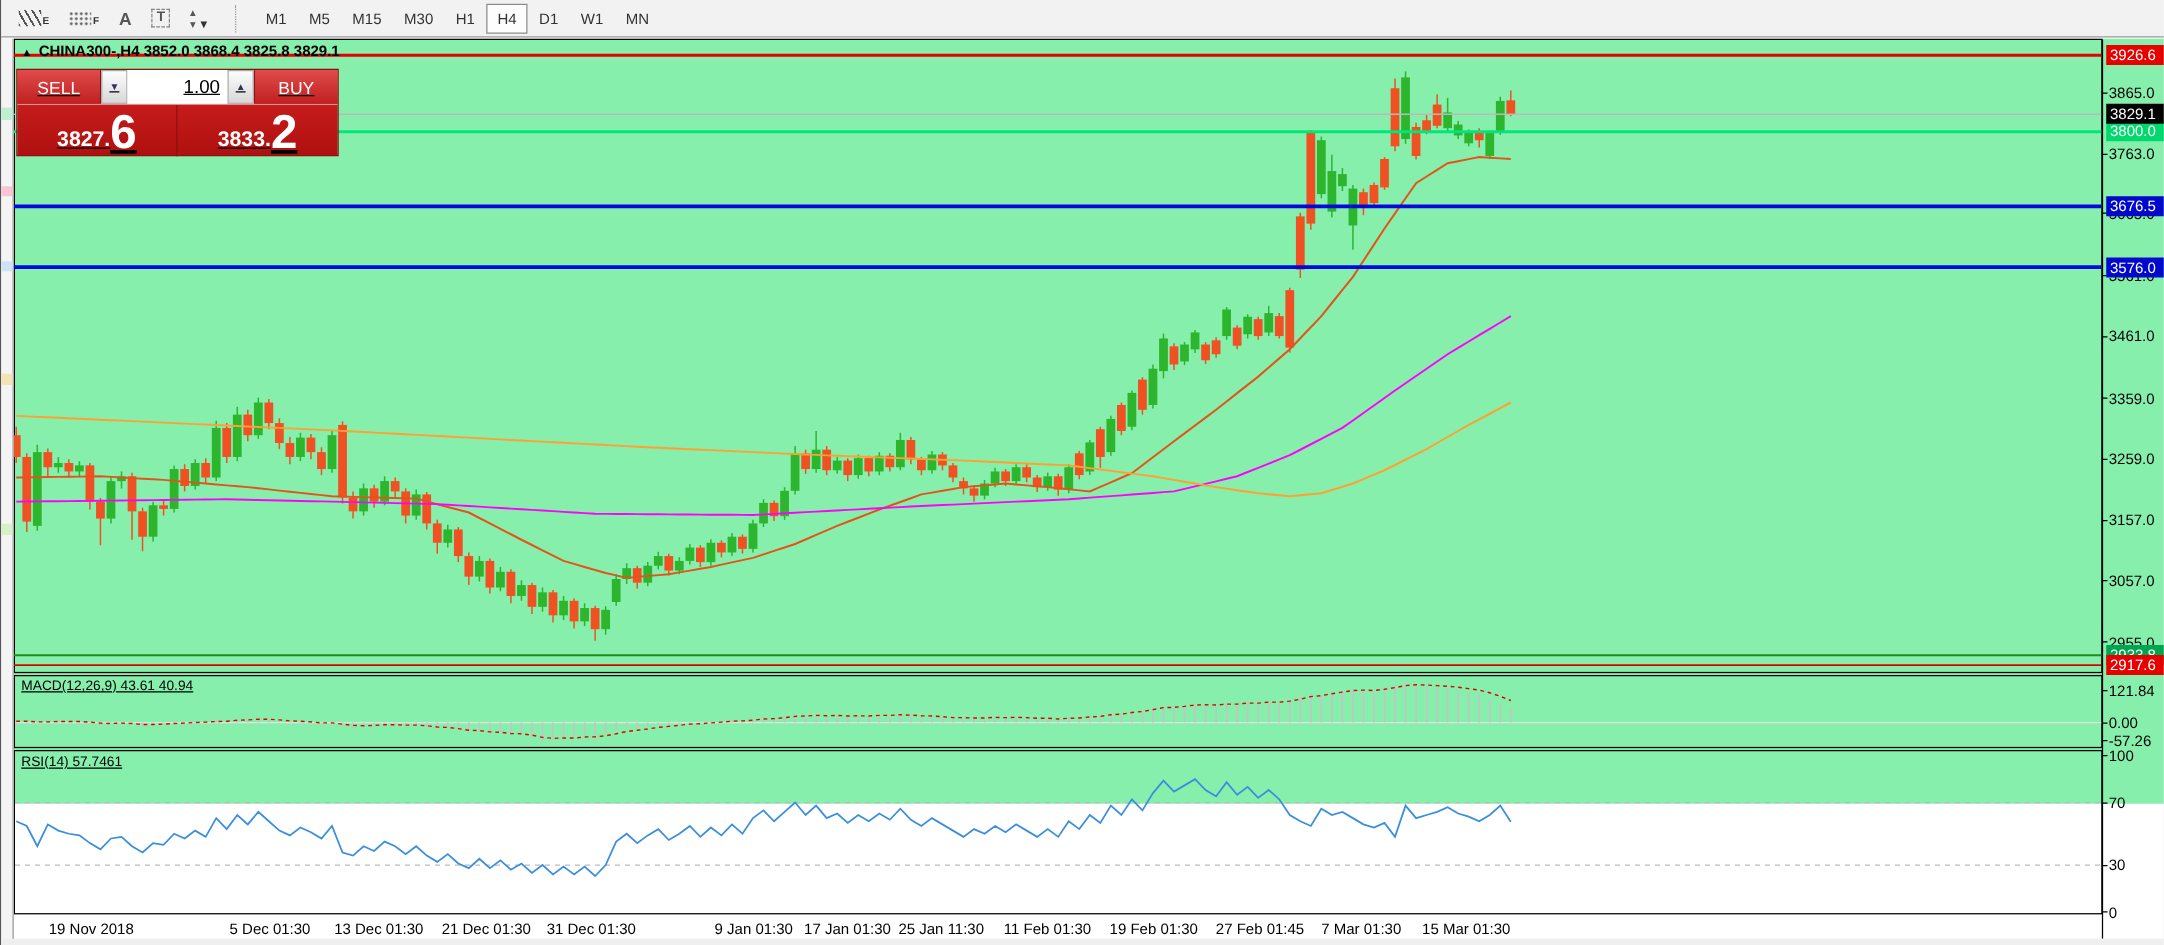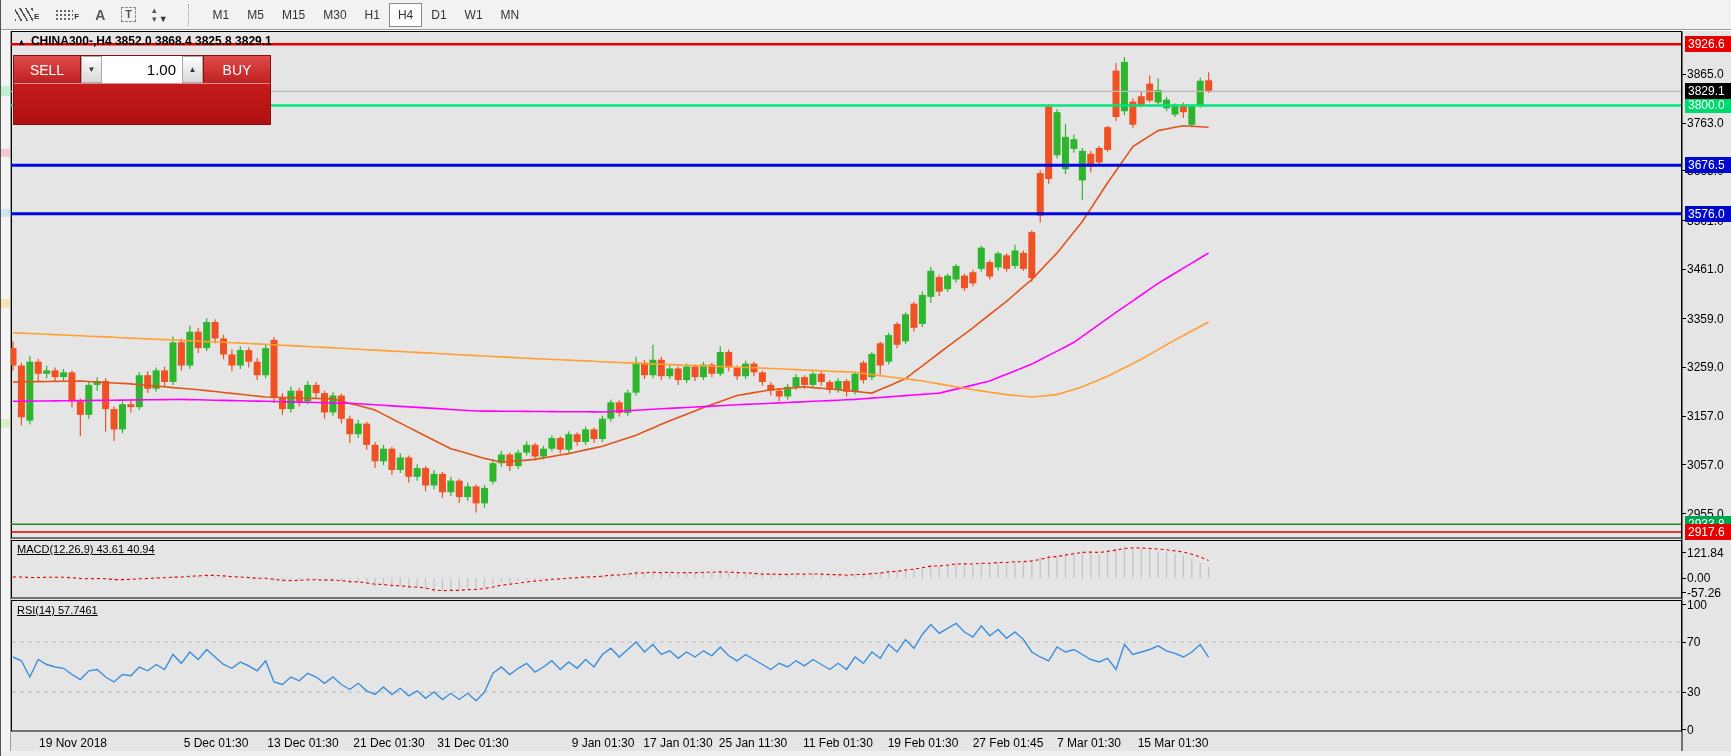--- a/index.html
+++ b/index.html
@@ -13,32 +13,32 @@
   .icon-fib{width:18px;height:12px;background-image:radial-gradient(#666 36%,transparent 42%);background-size:4px 4px;}
   .icon-sub{font-size:8px;color:#333;font-weight:bold;line-height:8px;}
   .icon-A{font-size:14px;font-weight:bold;color:#555;line-height:14px;}
   .icon-T{font-size:11px;font-weight:bold;color:#555;border:1px dashed #888;padding:0 3px;line-height:13px;}
   .icon-arrows{font-size:9px;color:#555;letter-spacing:-1px;line-height:9px;}
   .caret{font-size:9px;color:#333;margin-left:2px;}
   .tb-sep{width:5px;height:22px;border-left:1px dotted #999;margin:0 6px 0 10px;}
   .tf-btn{font-size:12px;color:#333;padding:4px 8px;border:1px solid transparent;cursor:pointer;}
   .tf-btn.active{background:#fdfdfd;border:1px solid #8a8a8a;}
   
-  .chartwin{position:absolute;left:10px;top:31px;width:1721px;height:725px;background:#e5e5e5;}
+  .chartwin{position:absolute;left:10px;top:31px;width:1721px;height:612px;background:#86efac;}
   svg.layer{position:absolute;left:-10px;top:-31px;}
   .title-row{position:absolute;left:6px;top:3px;font-size:12px;font-weight:bold;color:#000;z-index:5;}
   .title-row .tri{font-size:9px;margin-right:5px;}
   
   .axis-label{position:absolute;left:1676px;width:50px;font-size:12px;color:#000;z-index:6;}
   .axis-badge{position:absolute;left:1674px;width:50px;font-size:12px;color:#fff;padding:1px 3px;z-index:7;box-sizing:border-box;}
   .date-label{position:absolute;font-size:12px;color:#000;top:705px;white-space:nowrap;z-index:6;}
   .panel-label{position:absolute;font-size:11px;color:#000;z-index:6;text-decoration:underline;}
   
   .trade{position:absolute;left:2px;top:24px;width:258px;height:70px;z-index:10;
-         background:linear-gradient(#d42424,#b01010);border:1px solid #8d0f0f;box-sizing:border-box;}
+         background:linear-gradient(#d42424,#b01010);border:1px solid #8d0f0f;box-sizing:border-box;text-decoration:underline;}
   .trade-top{display:flex;height:27px;border-bottom:1px solid #e09090;}
   .tt-btn{width:66px;display:flex;align-items:center;justify-content:center;color:#fff;font-size:14px;
           background:linear-gradient(#e04b4b,#c02020);cursor:pointer;}
   .vol-wrap{flex:1;display:flex;align-items:stretch;background:#fff;border-left:1px solid #8d0f0f;border-right:1px solid #8d0f0f;}
   .spin{width:19px;background:linear-gradient(#fdfdfd,#d8d8d8);border:1px solid #aaa;color:#335;
         font-size:8px;display:flex;align-items:center;justify-content:center;cursor:pointer;}
   .vol-input{flex:1;border:none;outline:none;text-align:right;font-size:15px;padding-right:6px;width:60px;
              font-family:"Liberation Sans",sans-serif;}
   .trade-bottom{display:flex;height:41px;}
   .price-cell{width:50%;display:flex;align-items:flex-end;justify-content:center;color:#fff;padding-bottom:3px;box-sizing:border-box;}
@@ -558,20 +558,30 @@
     <div class="trade">
       <div class="trade-top">
         <div class="tt-btn">SELL</div>
         <div class="vol-wrap">
           <div class="spin">▼</div>
           <input class="vol-input" value="1.00" style="">
           <div class="spin">▲</div>
         </div>
         <div class="tt-btn">BUY</div>
       </div>
+      <div class="trade-bottom">
+        <div class="price-cell left">
+          <span class="p-small">3827.</span>
+            <span class="p-big">6</span>
+        </div>
+        <div class="price-cell">
+          <span class="p-small">3833.</span>
+            <span class="p-big">2</span>
+        </div>
+      </div>
     </div>
 
 
     <div class="panel-label" style="left:6px;top:512px;">MACD(12,26,9) 43.61 40.94</div>
     <div class="panel-label" style="left:6px;top:573px;">RSI(14) 57.7461</div>
 
     <div id="price-axis">
         <div class="axis-label" style="top: 36px;">3865.0</div>
         <div style="position: absolute; left: 1671px; top: 42.5px; width: 4px; height: 1px; background: rgb(0, 0, 0); z-index: 6;"></div>
         <div class="axis-label" style="top: 85.3182px;">3763.0</div>

